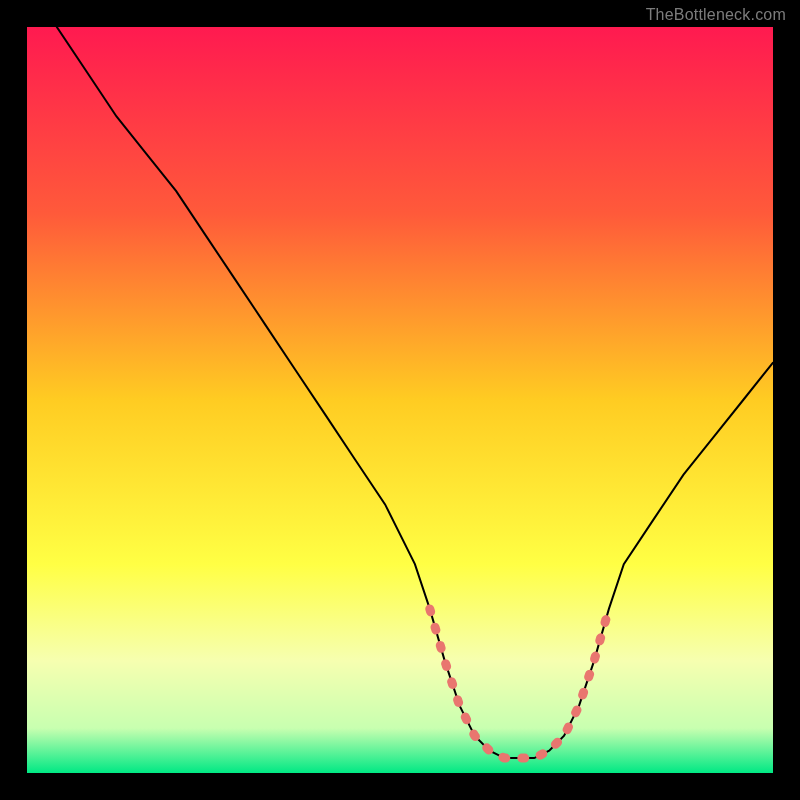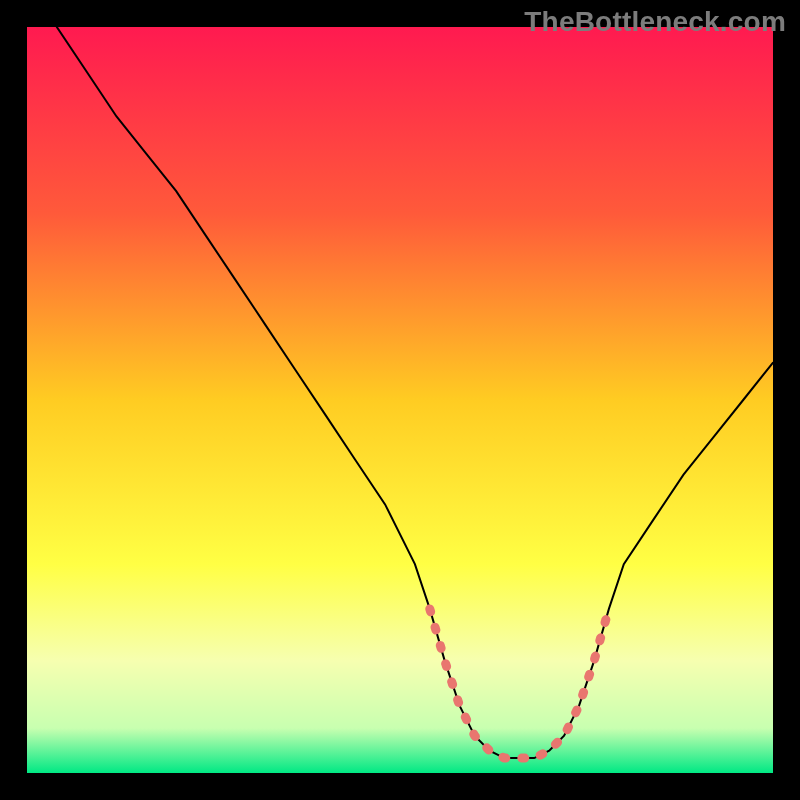--- a/index.html
+++ b/index.html
@@ -10,22 +10,22 @@
     background: #000;
     position: relative;
     overflow: hidden;
     font-family: Arial, sans-serif;
   }
   .watermark {
     position: absolute;
     top: 6px;
     right: 14px;
     color: #7c7c7c;
-    font-size: 28px;
-    font-weight: bold;
+    font-size: 16px;
+    font-weight: normal;
     z-index: 10;
     letter-spacing: 0.2px;
   }
   .plot-area {
     position: absolute;
     left: 27px;
     top: 27px;
     width: 746px;
     height: 746px;
   }

